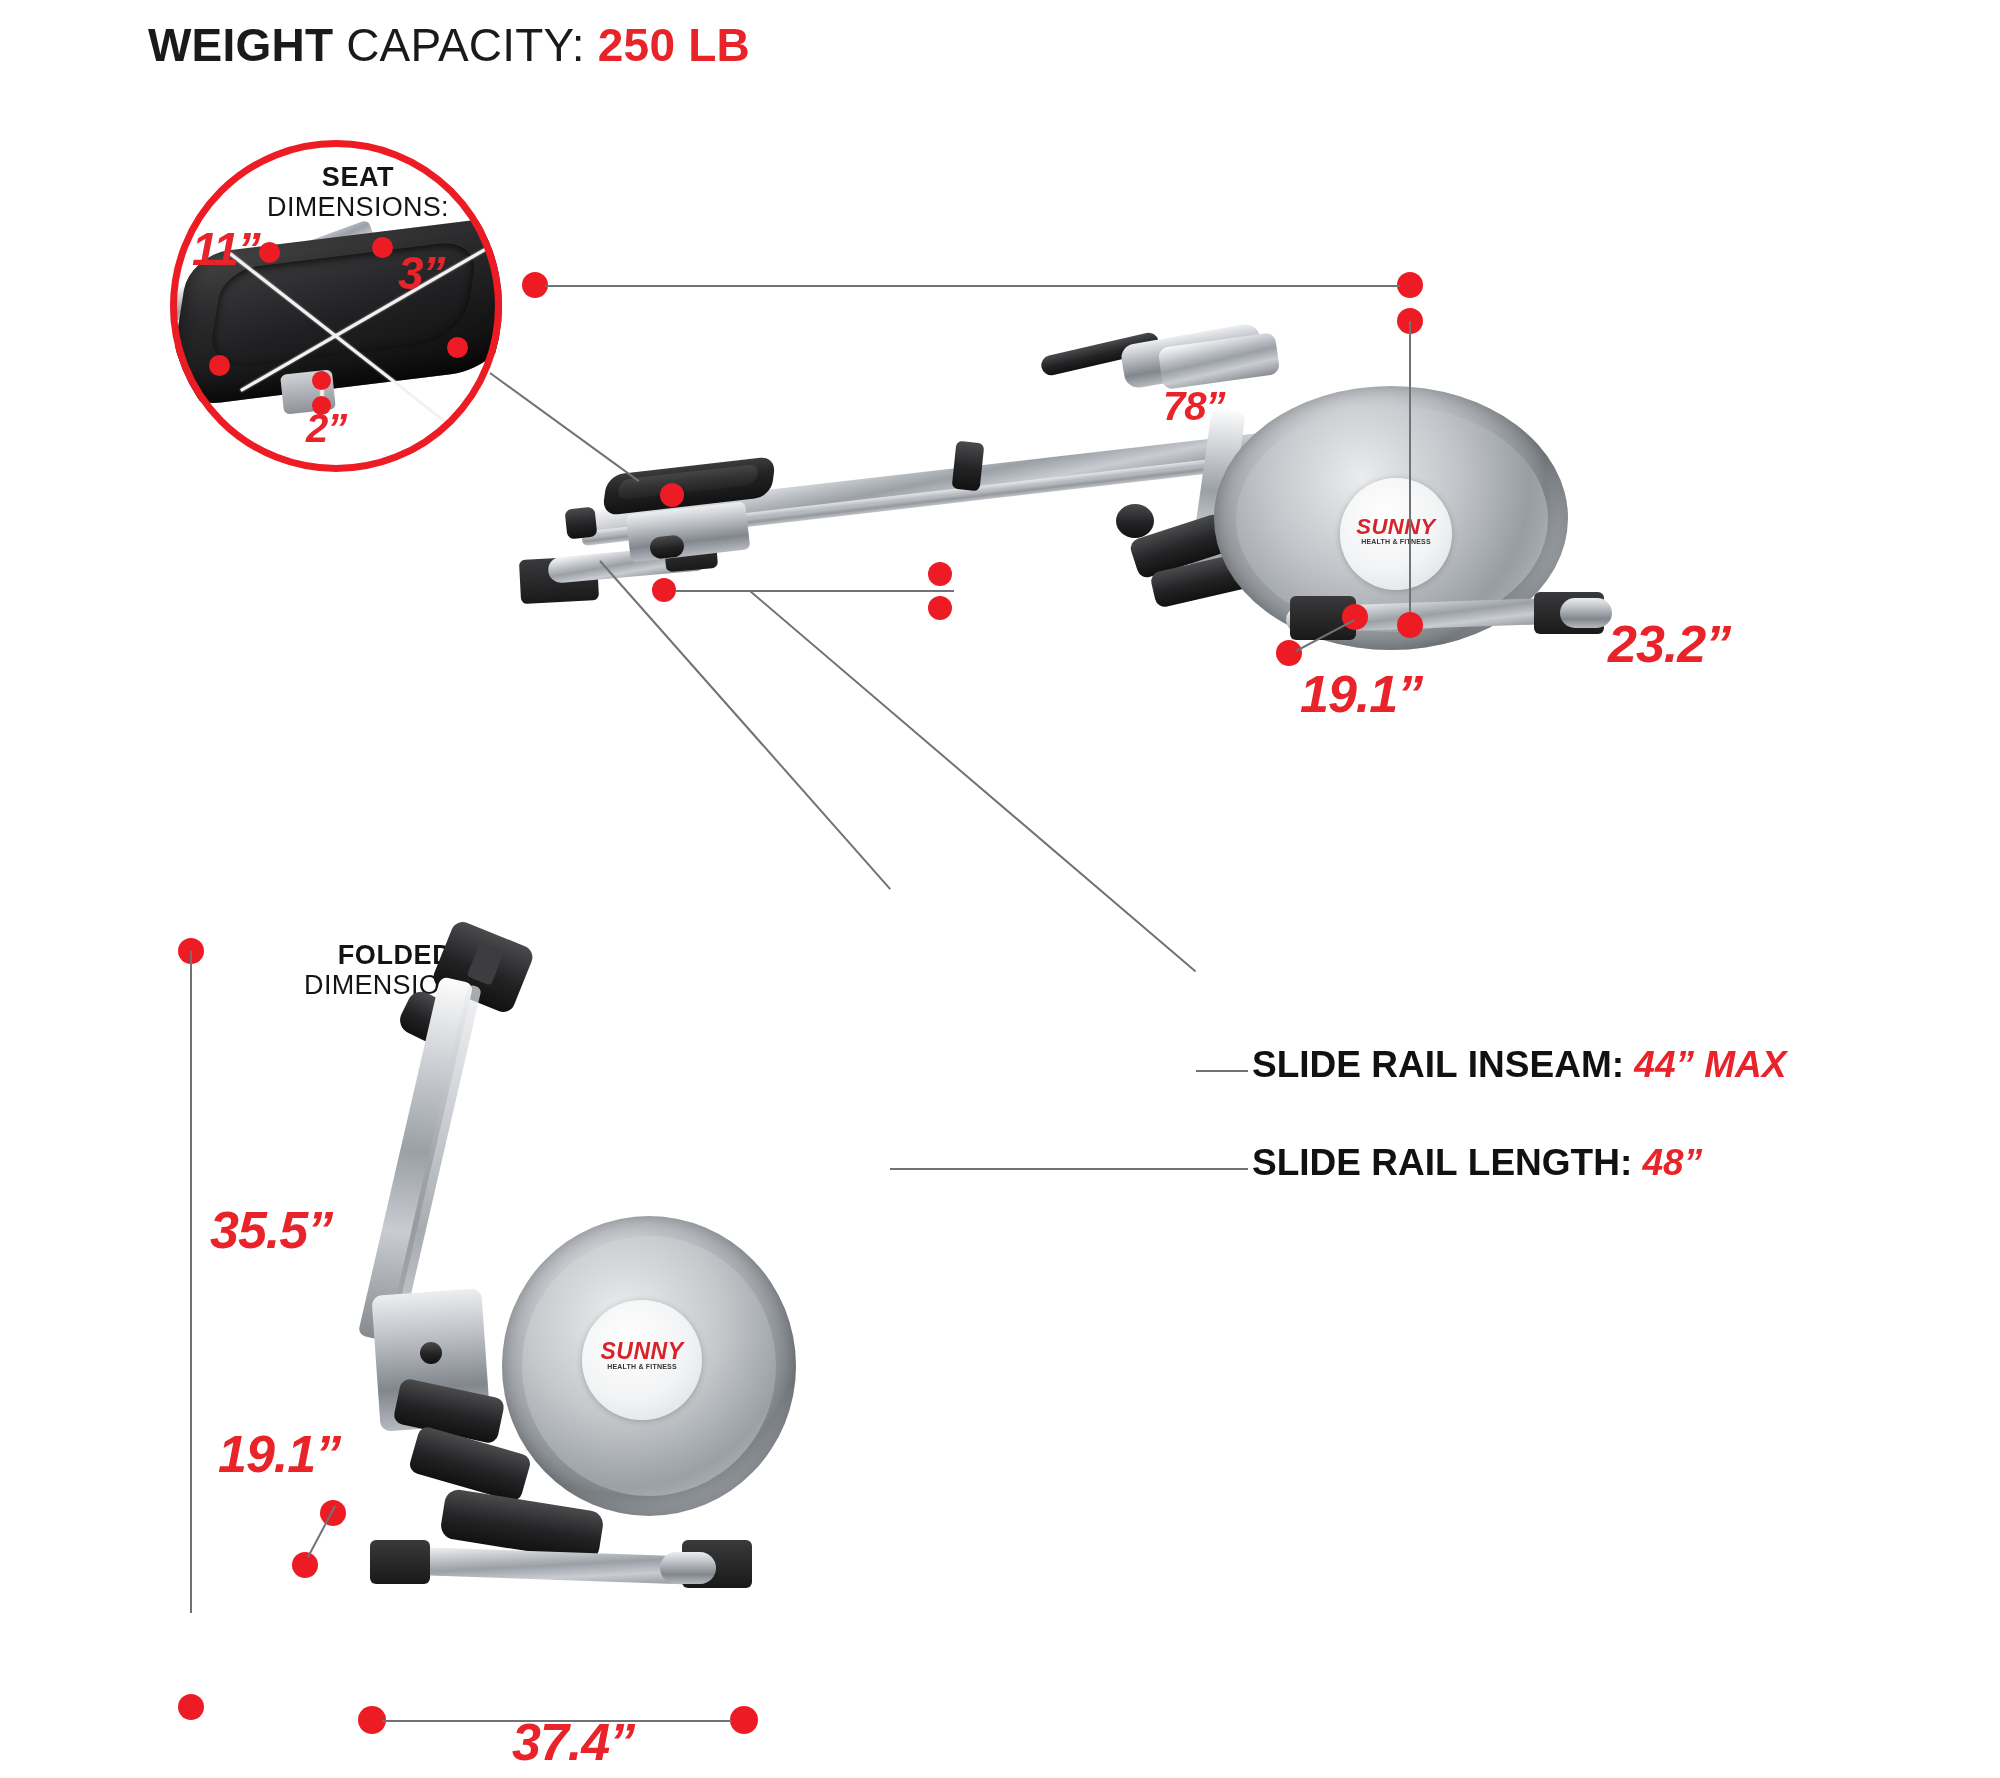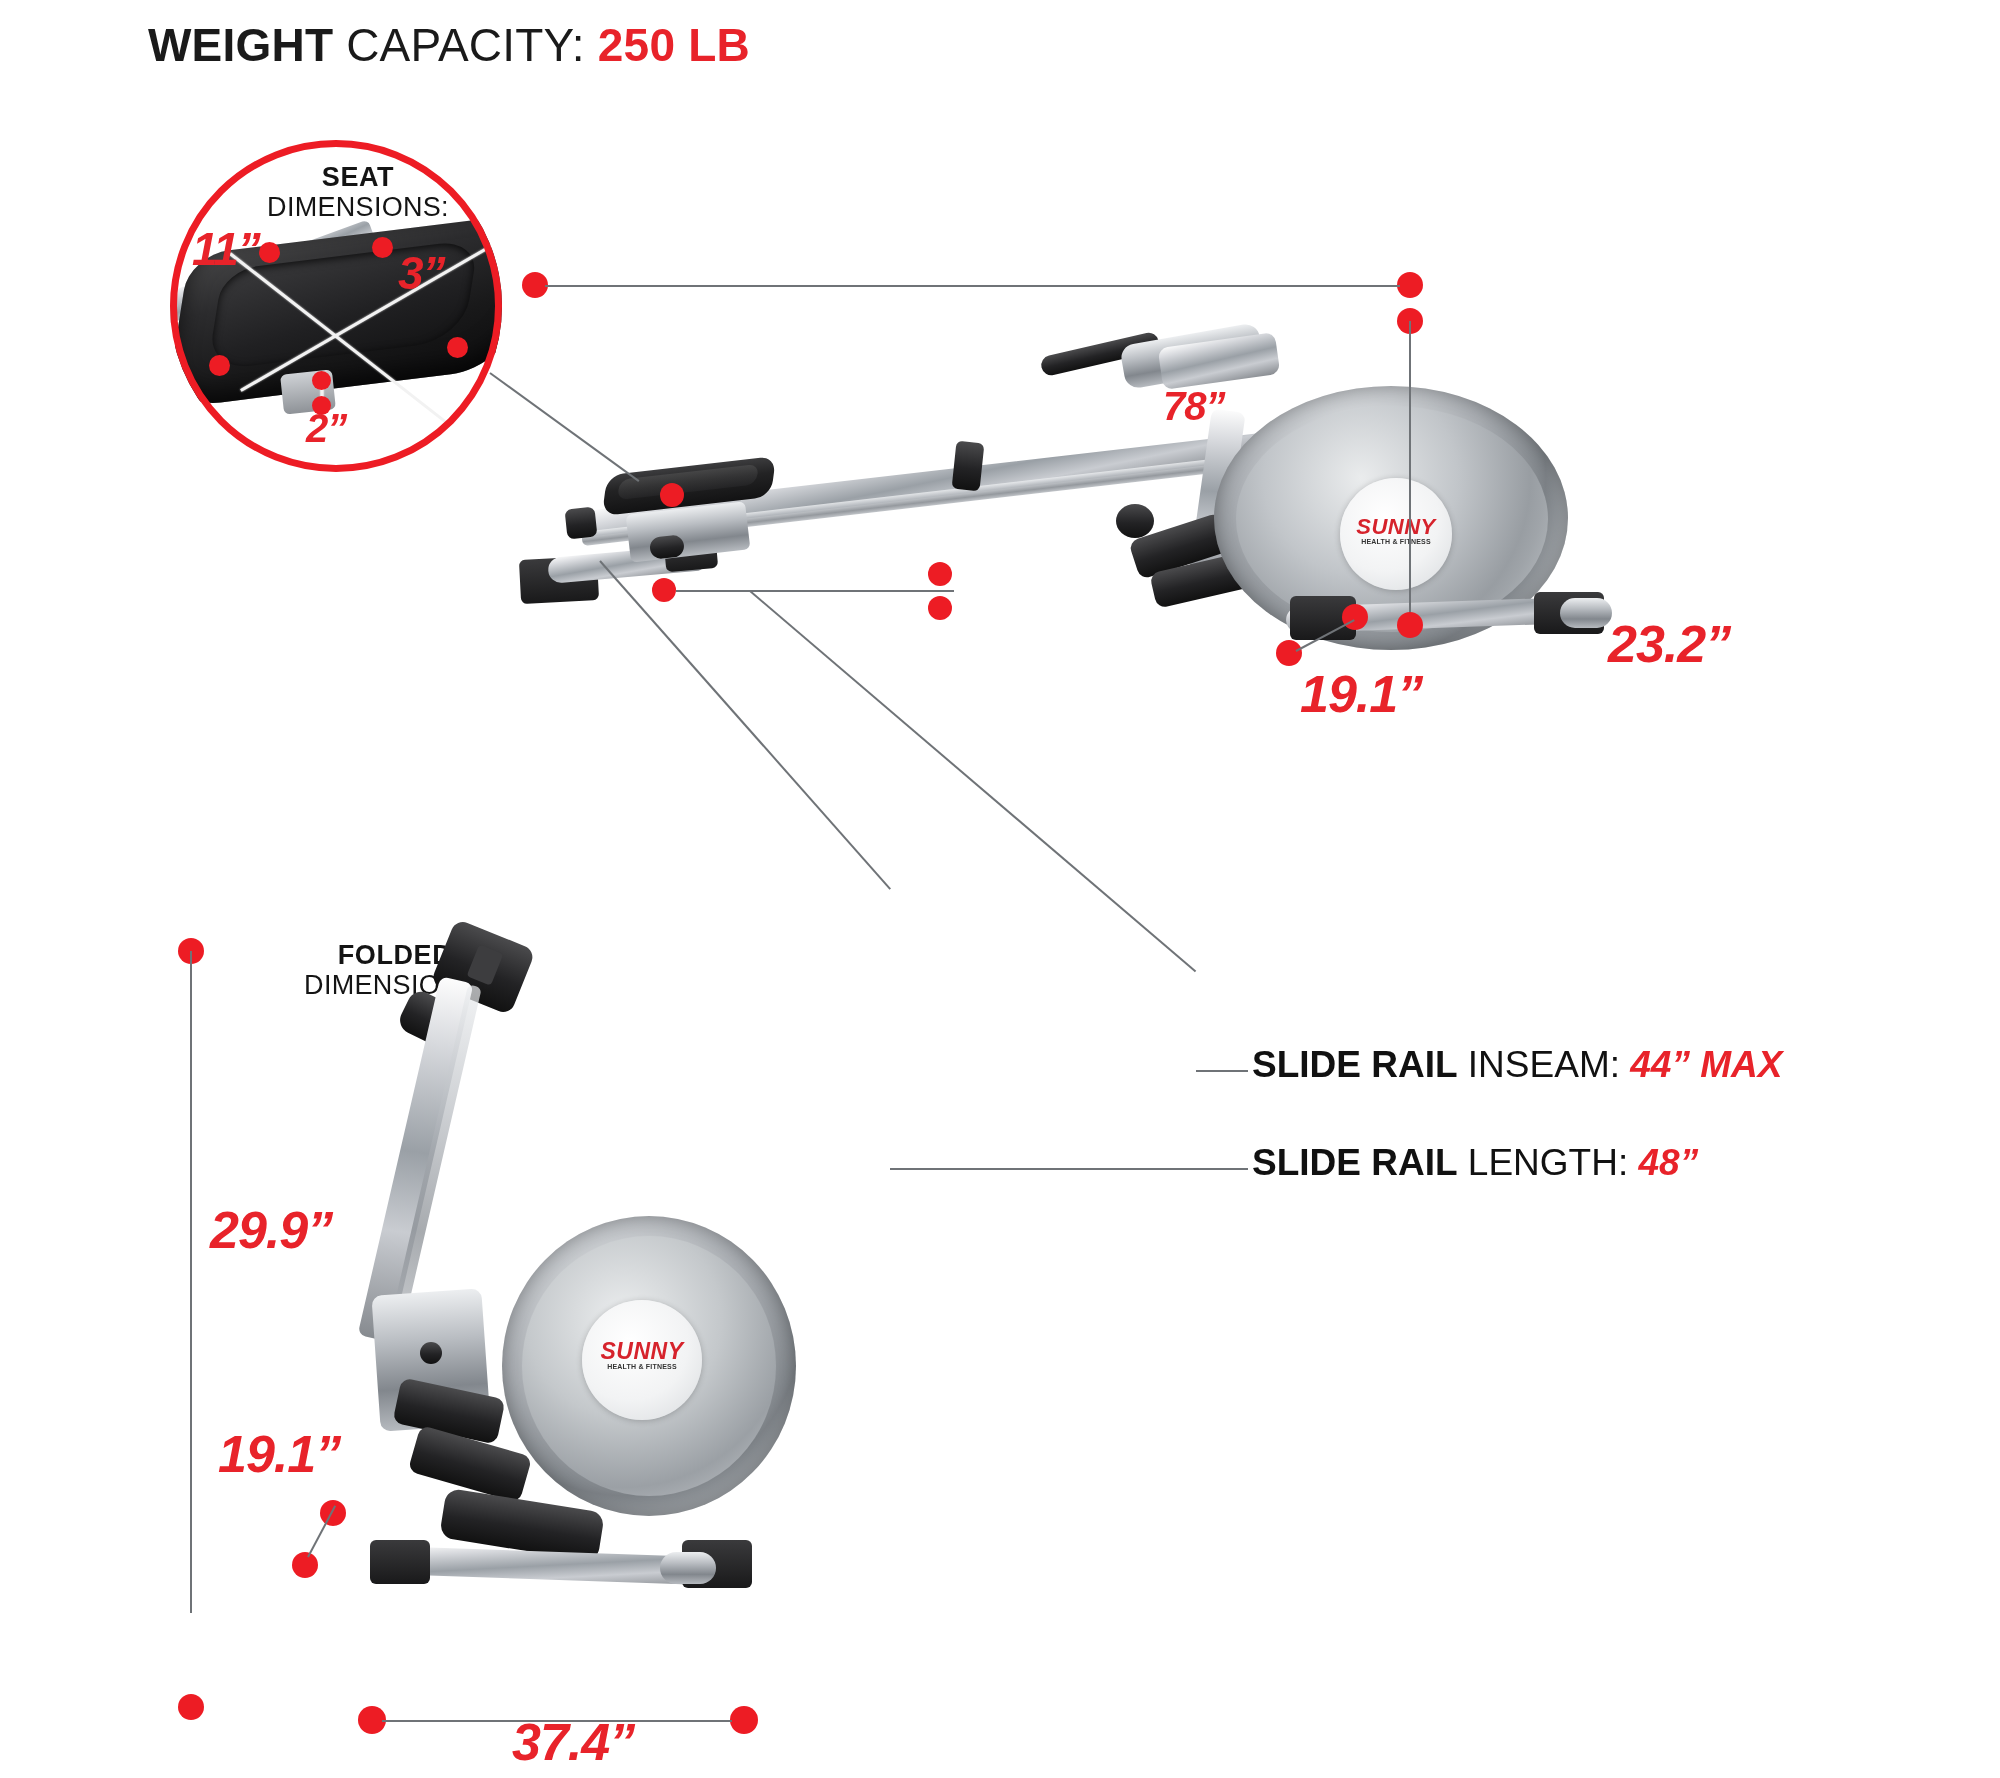--- a/index.html
+++ b/index.html
@@ -43,21 +43,21 @@
   }
   .calloutTitle .t1 { font-weight: 800; font-size: 27px; letter-spacing: .6px; display:block; }
   .calloutTitle .t2 { font-weight: 400; font-size: 27px; letter-spacing: .3px; display:block; }
 
   .raillabel {
     position: absolute;
     white-space: nowrap;
     font-size: 37px;
   }
   .raillabel .b { font-weight: 800; color: #111; }
-  .raillabel .n { font-weight: 400; color: #111; }
+  .raillabel .n { font-weight: 700; color: #111; }
   .raillabel .r { font-weight: 800; color: #e8232a; font-style: italic; }
 
   
   .dot {
     position: absolute;
     background: #ed1c24;
     border-radius: 50%;
   }
   .lead {
     position: absolute;
@@ -284,21 +284,21 @@
     <div class="art darkpart" style="left:112px; top:560px; width:160px; height:50px; transform:rotate(9deg); border-radius:14px;"></div>
 
     <div class="art metal" style="left:56px; top:612px; width:348px; height:28px; transform:rotate(2deg); border-radius:14px;"></div>
     <div class="art footpad" style="left:40px; top:600px; width:60px; height:44px;"></div>
     <div class="art footpad" style="left:352px; top:600px; width:70px; height:48px;"></div>
     <div class="art metal-d" style="left:330px; top:612px; width:56px; height:32px; border-radius:16px;"></div>
   </div>
 
   <div class="dot" style="left:178px; top:938px; width:26px; height:26px;"></div>
   <div class="lead" style="left:191px; top:950px; width:368px; transform:rotate(90deg);"></div>
-  <div class="dimnum" style="left:210px; top:1200px; font-size:52px;">29.9”</div>
+  <div class="dimnum" style="left:210px; top:1200px; font-size:52px;">35.5”</div>
   <div class="lead" style="left:191px; top:1300px; width:312px; transform:rotate(90deg);"></div>
   <div class="dot" style="left:178px; top:1694px; width:26px; height:26px;"></div>
 
   <div class="dimnum" style="left:218px; top:1424px; font-size:52px;">19.1”</div>
   <div class="dot" style="left:320px; top:1500px; width:26px; height:26px;"></div>
   <div class="dot" style="left:292px; top:1552px; width:26px; height:26px;"></div>
   <div class="lead" style="left:308px; top:1556px; width:58px; transform:rotate(-62deg);"></div>
 
   <div class="dot" style="left:358px; top:1706px; width:28px; height:28px;"></div>
   <div class="dot" style="left:730px; top:1706px; width:28px; height:28px;"></div>

